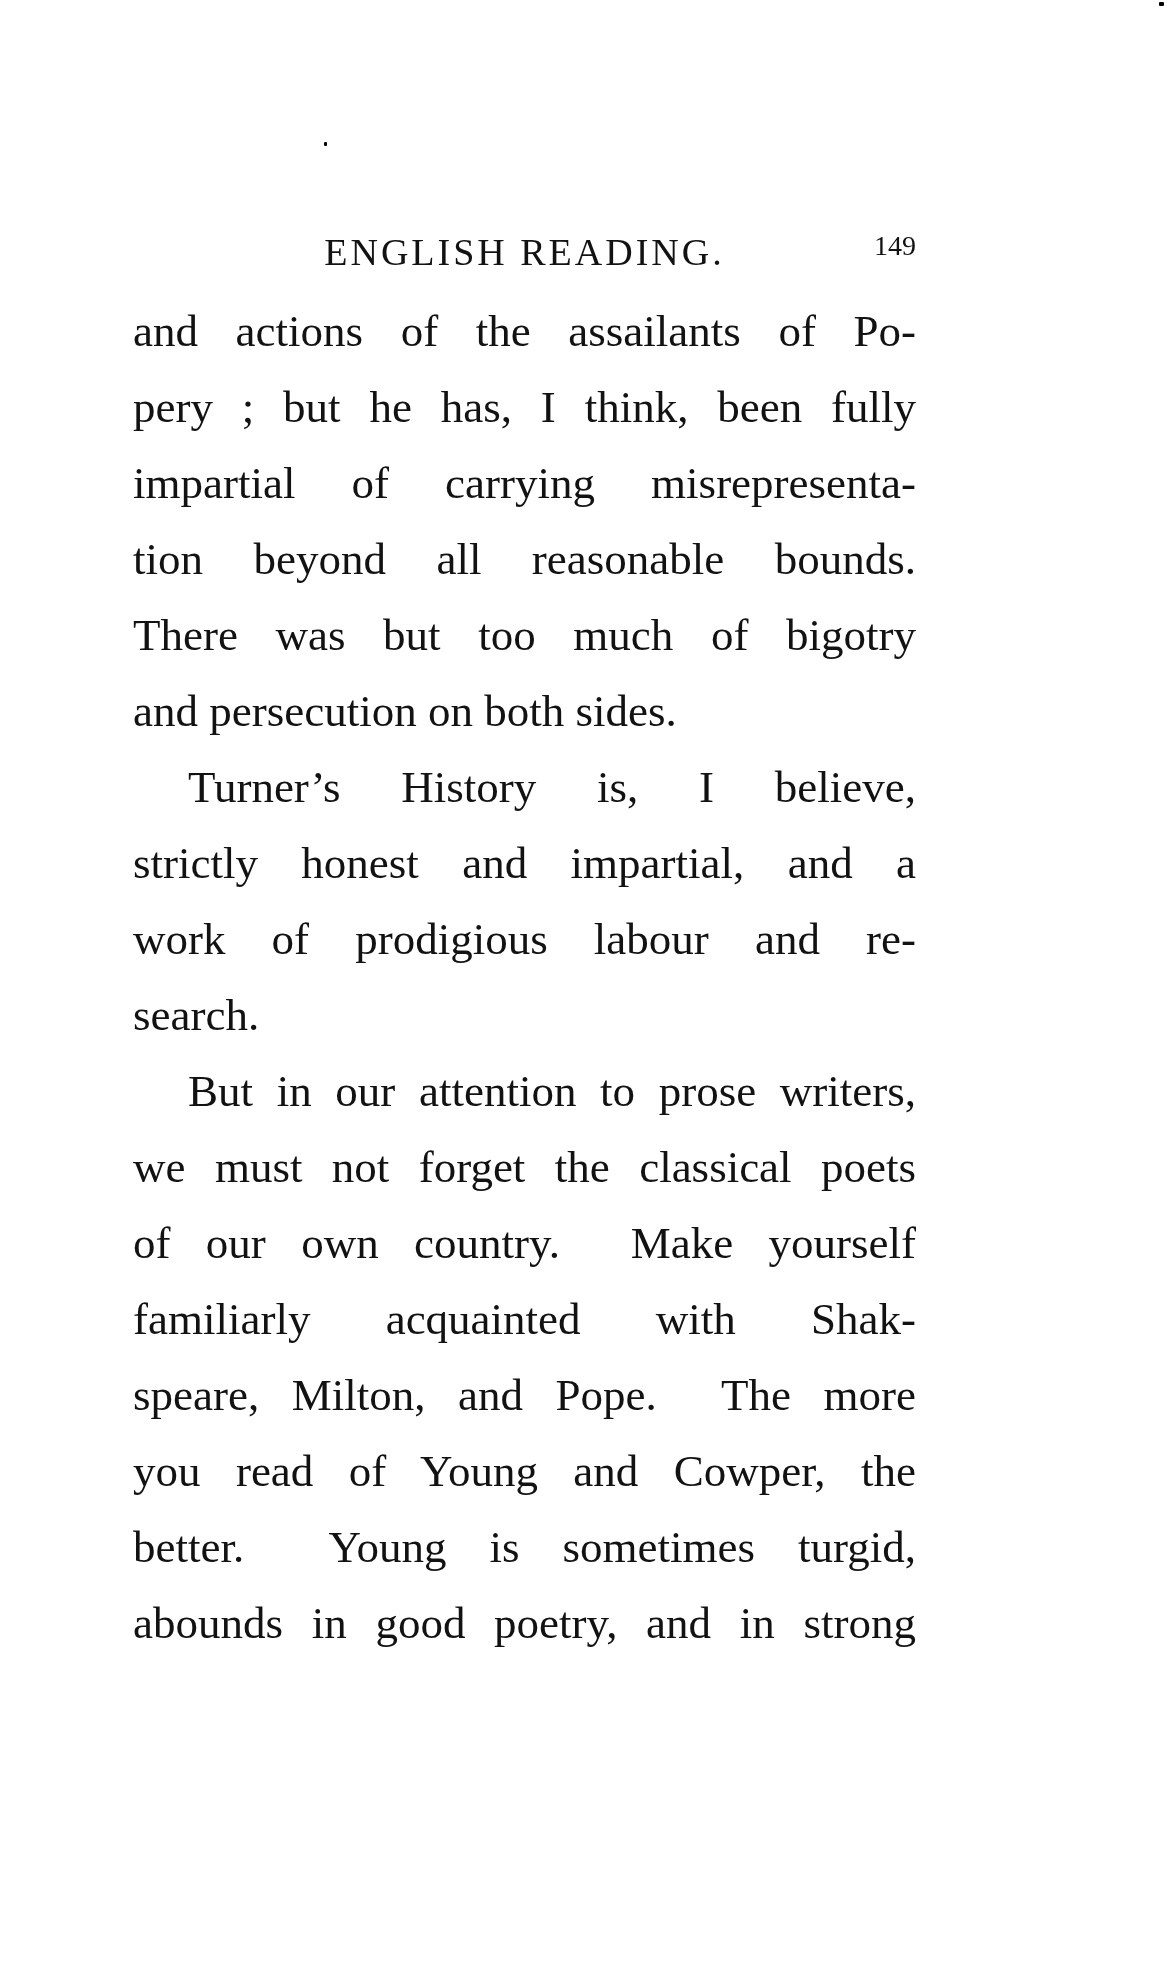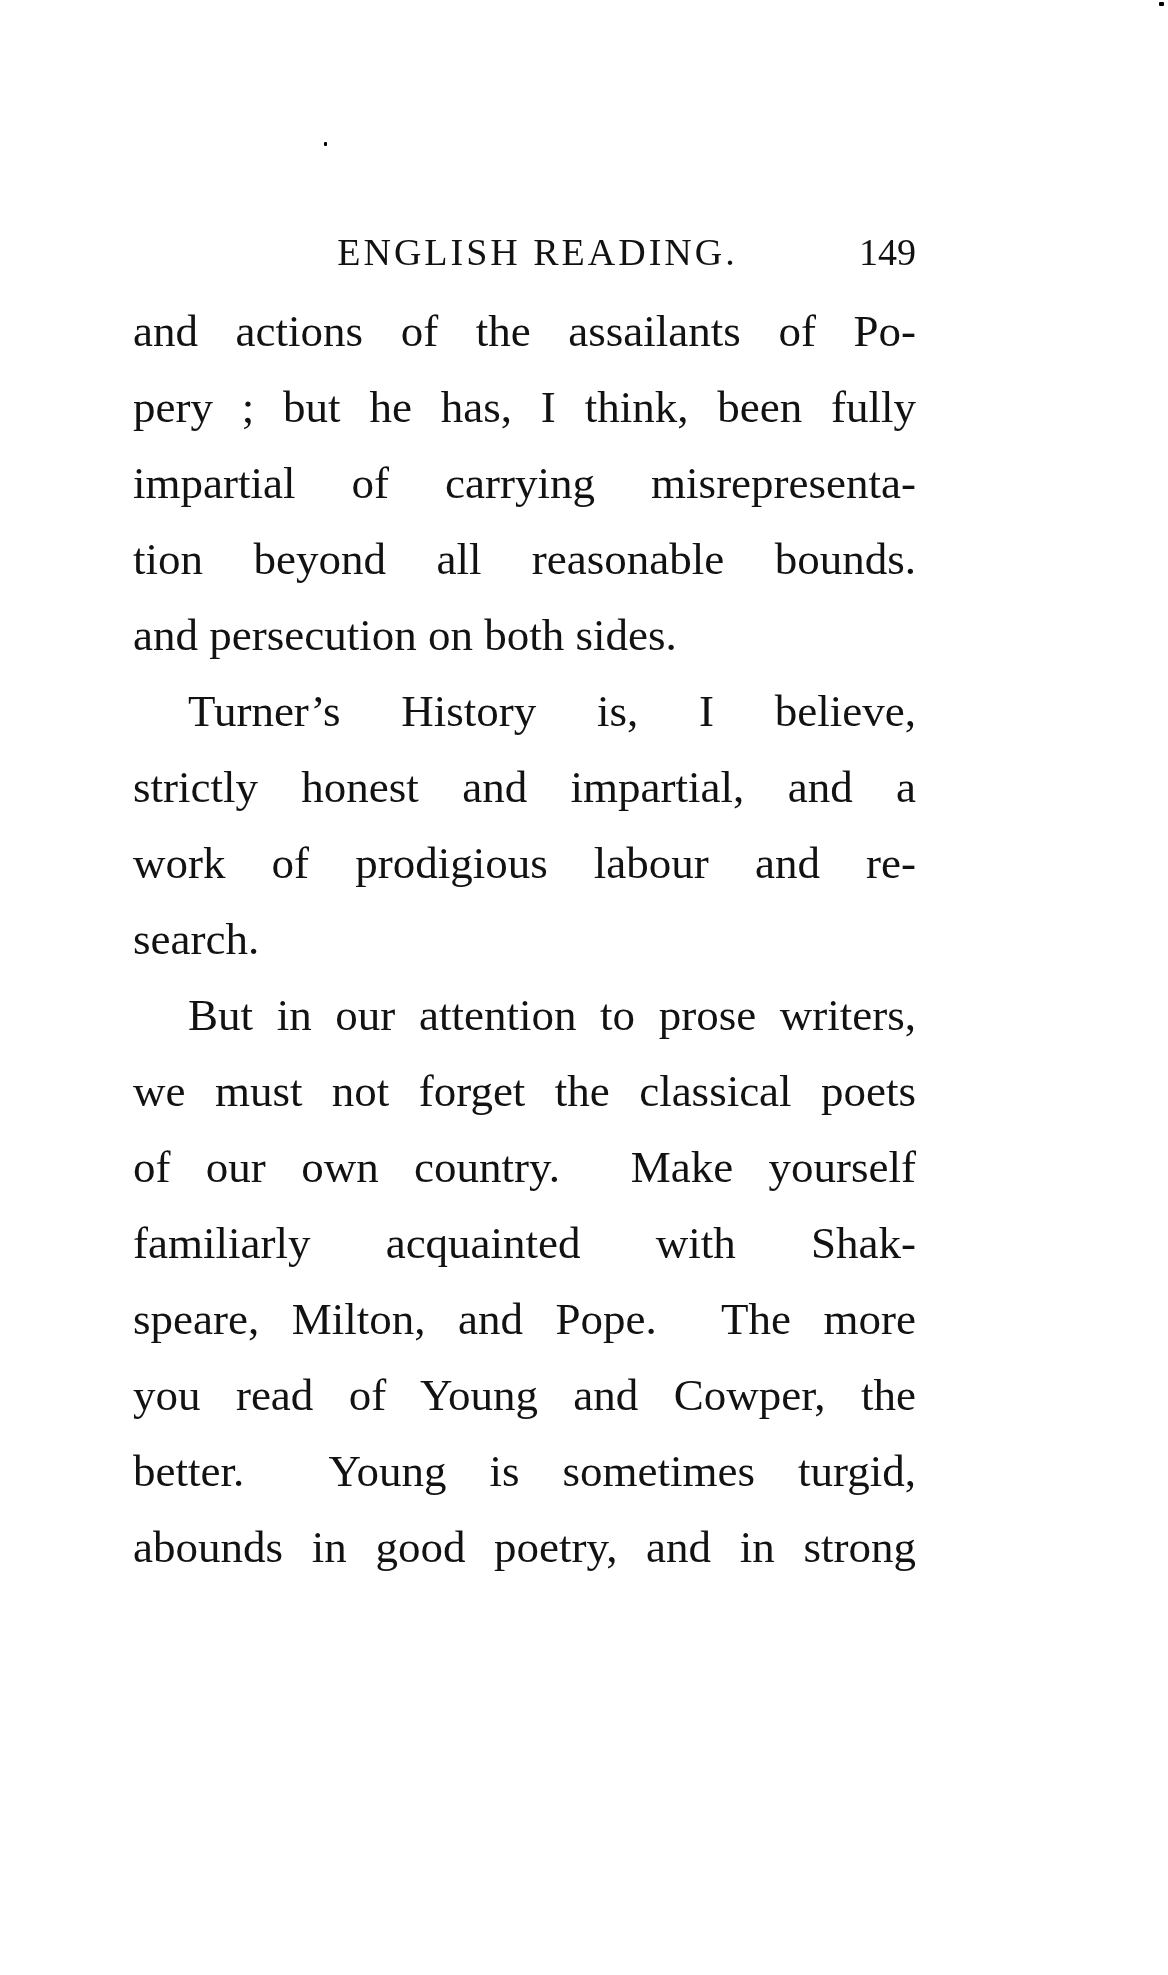--- a/index.html
+++ b/index.html
@@ -18,32 +18,32 @@
   }
   .running-header {
     position: absolute;
     top: 230px;
     left: 133px;
     width: 783px;
     height: 48px;
   }
   .running-title {
     position: absolute;
-    left: 13px;
+    left: 0;
     width: 100%;
     text-align: center;
     font-size: 38px;
     letter-spacing: 3px;
     white-space: nowrap;
   }
   .page-number {
     position: absolute;
     right: 0;
     top: 0;
-    font-size: 38px;
+    font-size: 28px;
     text-align: right;
     font-family: Liberation Serif, serif;
   }
   .body-text {
     position: absolute;
     top: 293px;
     left: 133px;
     width: 783px;
   }
   .text-line {
@@ -78,20 +78,21 @@
   <div class="running-header">
     <div class="running-title">ENGLISH READING.</div>
     <div class="page-number">149</div>
   </div>
 
   <div class="body-text">
     <div class="text-line">and actions of the assailants of Po-</div>
     <div class="text-line">pery ; but he has, I think, been fully</div>
     <div class="text-line">impartial of carrying misrepresenta-</div>
     <div class="text-line">tion beyond all reasonable bounds.</div>
+    <div class="text-line">There was but too much of bigotry</div>
     <div class="text-line para-end">and persecution on both sides.</div>
     <div class="text-line indent">Turner’s History is, I believe,</div>
     <div class="text-line">strictly honest and impartial, and a</div>
     <div class="text-line">work of prodigious labour and re-</div>
     <div class="text-line para-end">search.</div>
     <div class="text-line indent">But in our attention to prose writers,</div>
     <div class="text-line">we must not forget the classical poets</div>
     <div class="text-line">of our own country.&nbsp; Make yourself</div>
     <div class="text-line">familiarly acquainted with Shak-</div>
     <div class="text-line">speare, Milton, and Pope.&nbsp; The more</div>

